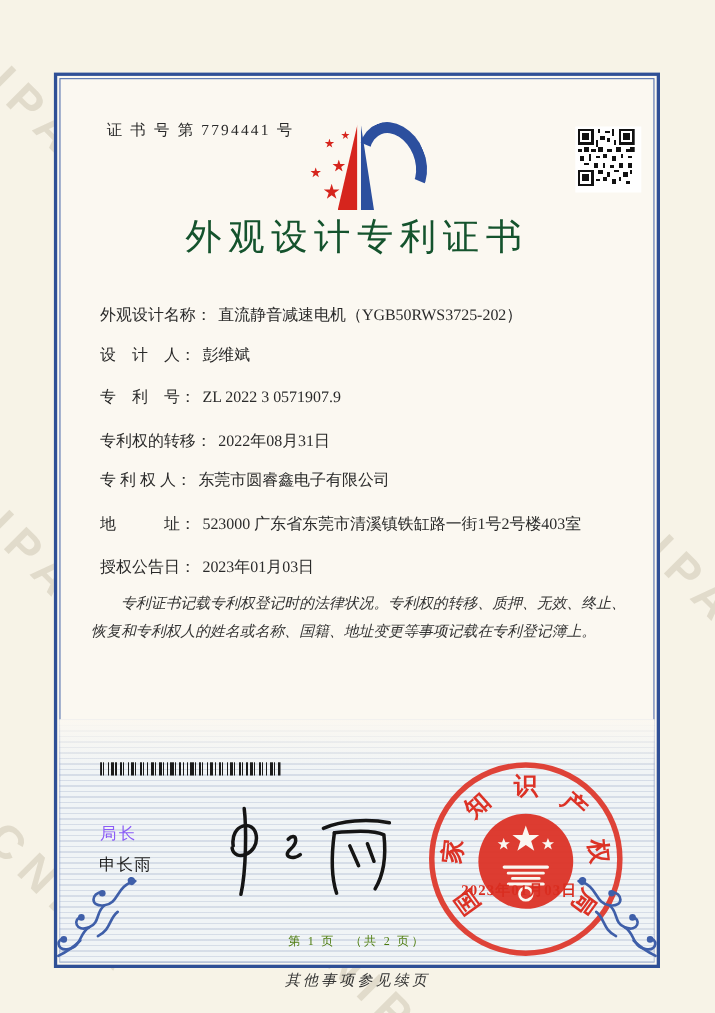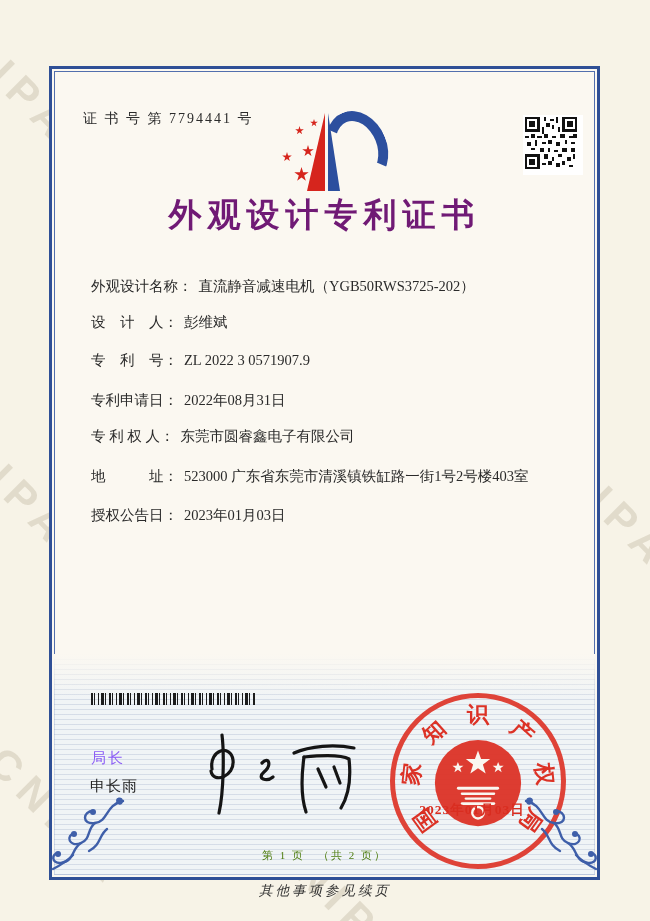--- a/index.html
+++ b/index.html
@@ -16,38 +16,38 @@
 
   
   .frame{position:absolute;left:49px;top:66px;width:545px;height:808px;
          border:3px solid #2f4f96;background:#fbf8f1;}
   .frame-inner{position:absolute;inset:2px;border:1px solid #526fae;}
   .guilloche{position:absolute;left:2px;right:2px;bottom:2px;top:585px;
      background-color:rgba(238,242,247,0.8);
      background-image:linear-gradient(to bottom,#fbf8f1 0,rgba(251,248,241,0) 46px),
        repeating-linear-gradient(0deg,rgba(108,128,172,0.20) 0,rgba(108,128,172,0.20) 1px,transparent 1px,transparent 5px);}
 
-  .cert-no{position:absolute;left:31px;top:41px;font-size:14px;letter-spacing:2px;color:#2b2b2b;}
+  .cert-no{position:absolute;left:45px;top:41px;font-size:14px;letter-spacing:2px;color:#2b2b2b;}
 
   
   .logo{position:absolute;left:219px;top:38px;width:105px;height:88px;}
   .star{position:absolute;background:#d6251d;
         clip-path:polygon(50% 0%,61% 35%,98% 35%,68% 57%,79% 91%,50% 70%,21% 91%,32% 57%,2% 35%,39% 35%);}
   .wedge-red{position:absolute;left:36px;top:6px;width:18px;height:78px;background:#d6251d;
         clip-path:polygon(100% 0,100% 100%,0 100%);}
   .wedge-blue{position:absolute;left:57px;top:6px;width:12px;height:78px;background:#2c4f9e;
         clip-path:polygon(0 0,100% 100%,0 100%);}
   .bowl{position:absolute;left:56px;top:3px;width:40px;height:56px;border:10px solid #2c4f9e;
         border-radius:50%;border-left-color:transparent;border-bottom-color:transparent;
         transform:rotate(-22deg);}
 
   .qr{position:absolute;left:471px;top:46px;width:56px;height:56px;background:#fff;padding:2px;}
 
   .title{position:absolute;left:0;top:124px;width:100%;text-align:center;
-         font-size:33px;font-weight:bold;letter-spacing:6px;color:#701a75;}
+         font-size:33px;font-weight:normal;letter-spacing:6px;color:#14532d;}
 
   .field-row{position:absolute;left:39px;font-size:14.5px;color:#2a2a2a;white-space:nowrap;}
   .field-row .value{margin-left:6px;}
   .grant-no{position:absolute;left:256px;top:0;}
 
   .paragraphs{position:absolute;left:31px;top:468px;width:492px;font-size:13.5px;
       font-style:italic;line-height:1.85;color:#333;}
   .paragraphs p{margin:0;text-indent:2em;}
 
   .barcode{position:absolute;left:39px;top:624px;width:164px;height:12px;
@@ -172,33 +172,34 @@
     <div class="field-row" style="top:208px;">
       <span class="label">外观设计名称：</span><span class="value">直流静音减速电机（YGB50RWS3725-202）</span>
     </div>
     <div class="field-row" style="top:244px;">
       <span class="label">设　计　人：</span><span class="value">彭维斌</span>
     </div>
     <div class="field-row" style="top:282px;">
       <span class="label">专　利　号：</span><span class="value">ZL 2022 3 0571907.9</span>
     </div>
     <div class="field-row" style="top:322px;">
-      <span class="label">专利申请日：</span><span class="value">2022年08月31日</span>
+      <span class="label">专利权的转移：</span><span class="value">2022年08月31日</span>
     </div>
     <div class="field-row" style="top:358px;">
       <span class="label">专 利 权 人：</span><span class="value">东莞市圆睿鑫电子有限公司</span>
     </div>
     <div class="field-row" style="top:398px;">
       <span class="label">地　　　址：</span><span class="value">523000 广东省东莞市清溪镇铁缸路一街1号2号楼403室</span>
     </div>
     <div class="field-row" style="top:437px;width:492px;">
       <span>授权公告日：</span><span class="value">2023年01月03日</span>
     </div>
 
     <div class="paragraphs">
+      <p>专利证书记载专利权登记时的法律状况。专利权的转移、质押、无效、终止、恢复和专利权人的姓名或名称、国籍、地址变更等事项记载在专利登记簿上。</p>
     </div>
 
     <div class="barcode"></div>
 
     <div class="officer-title">局长</div>
     <div class="officer-name">申长雨</div>
 
     <svg class="signature" viewBox="0 0 190 88">
       <g fill="none" stroke="#151515" stroke-width="3.2" stroke-linecap="round" stroke-linejoin="round">
         <path d="M30,40 C27,20 49,15 51,31 C53,48 31,55 29,42"></path>

